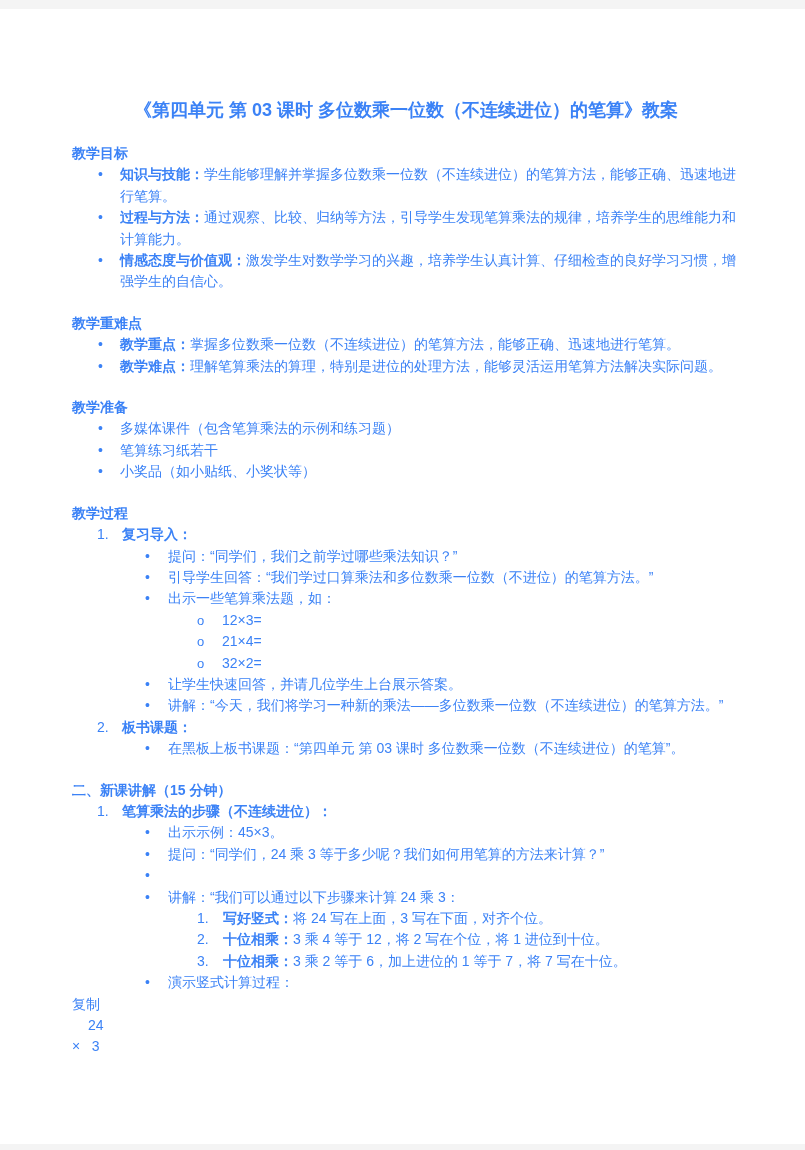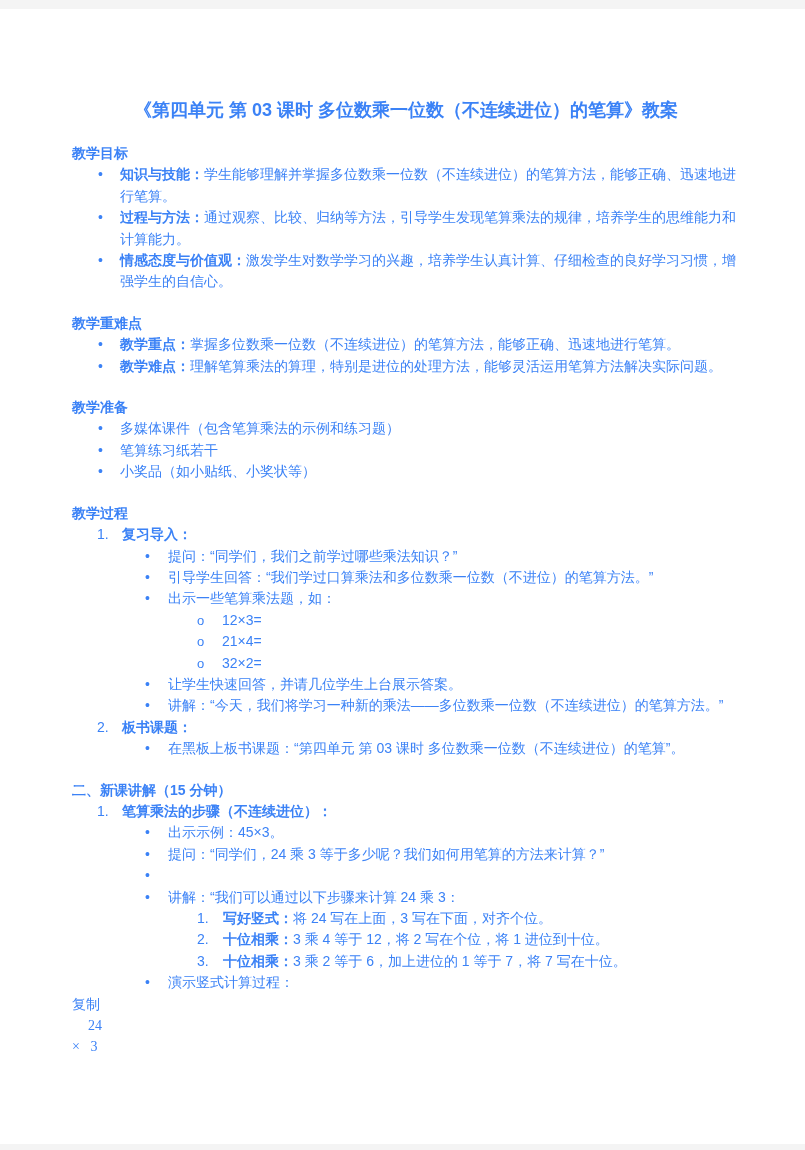--- a/index.html
+++ b/index.html
@@ -30,21 +30,21 @@
   .h{font-weight:700;margin-top:20px;}
   .li{display:flex;}
   .mk{flex:0 0 auto;}
   .l1{padding-left:26px;}  .l1 .mk{width:22px;}
   .n1{padding-left:25px;}  .n1 .mk{width:25px;}
   .l2{padding-left:73px;}  .l2 .mk{width:23px;}
   .c3{padding-left:125px;} .c3 .mk{width:25px;font-size:13px;}
   .n3{padding-left:125px;} .n3 .mk{width:26px;}
   .tx{flex:1 1 auto;}
   .tx b{font-weight:700;}
-  .pl{white-space:pre;font-family:Liberation Serif, serif;}
+  .pl{white-space:pre;}
   .vnum{padding-left:16px;}
 </style>
 </head>
 <body>
 
 <div class="page">
 
   <div class="doc-title">《第四单元 第 03 课时 多位数乘一位数（不连续进位）的笔算》教案</div>
 
   <div class="h">教学目标</div>

